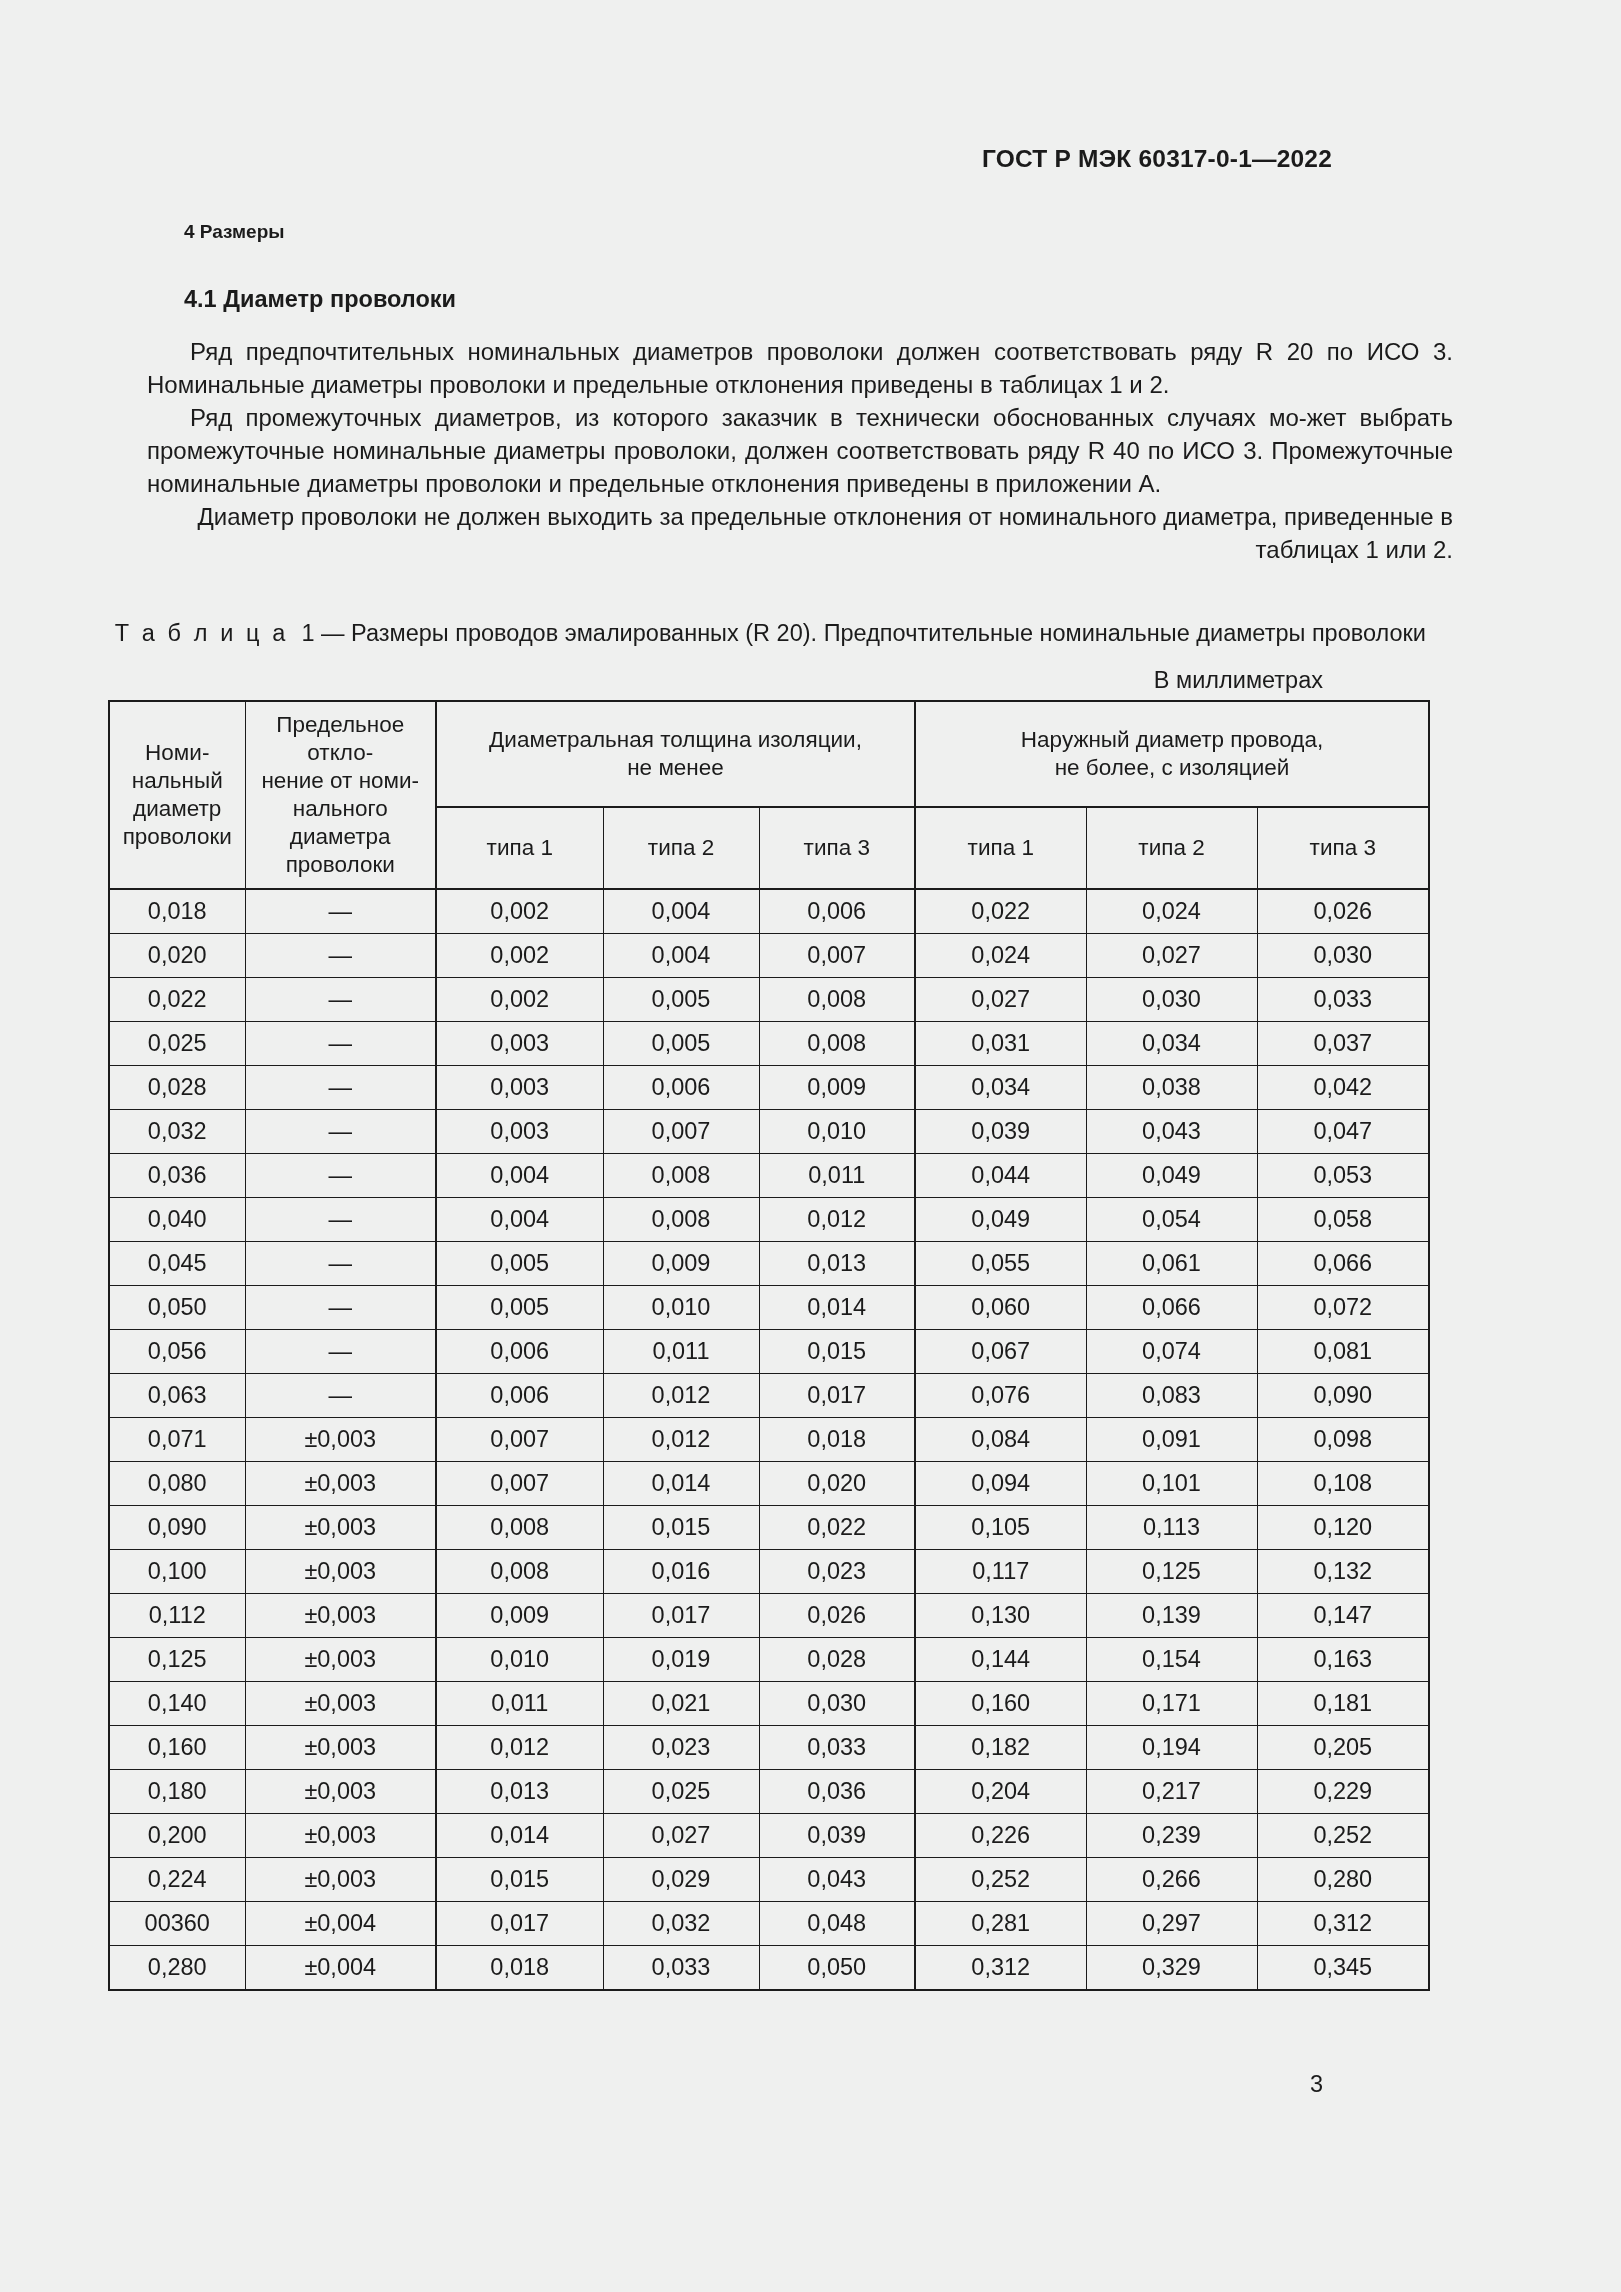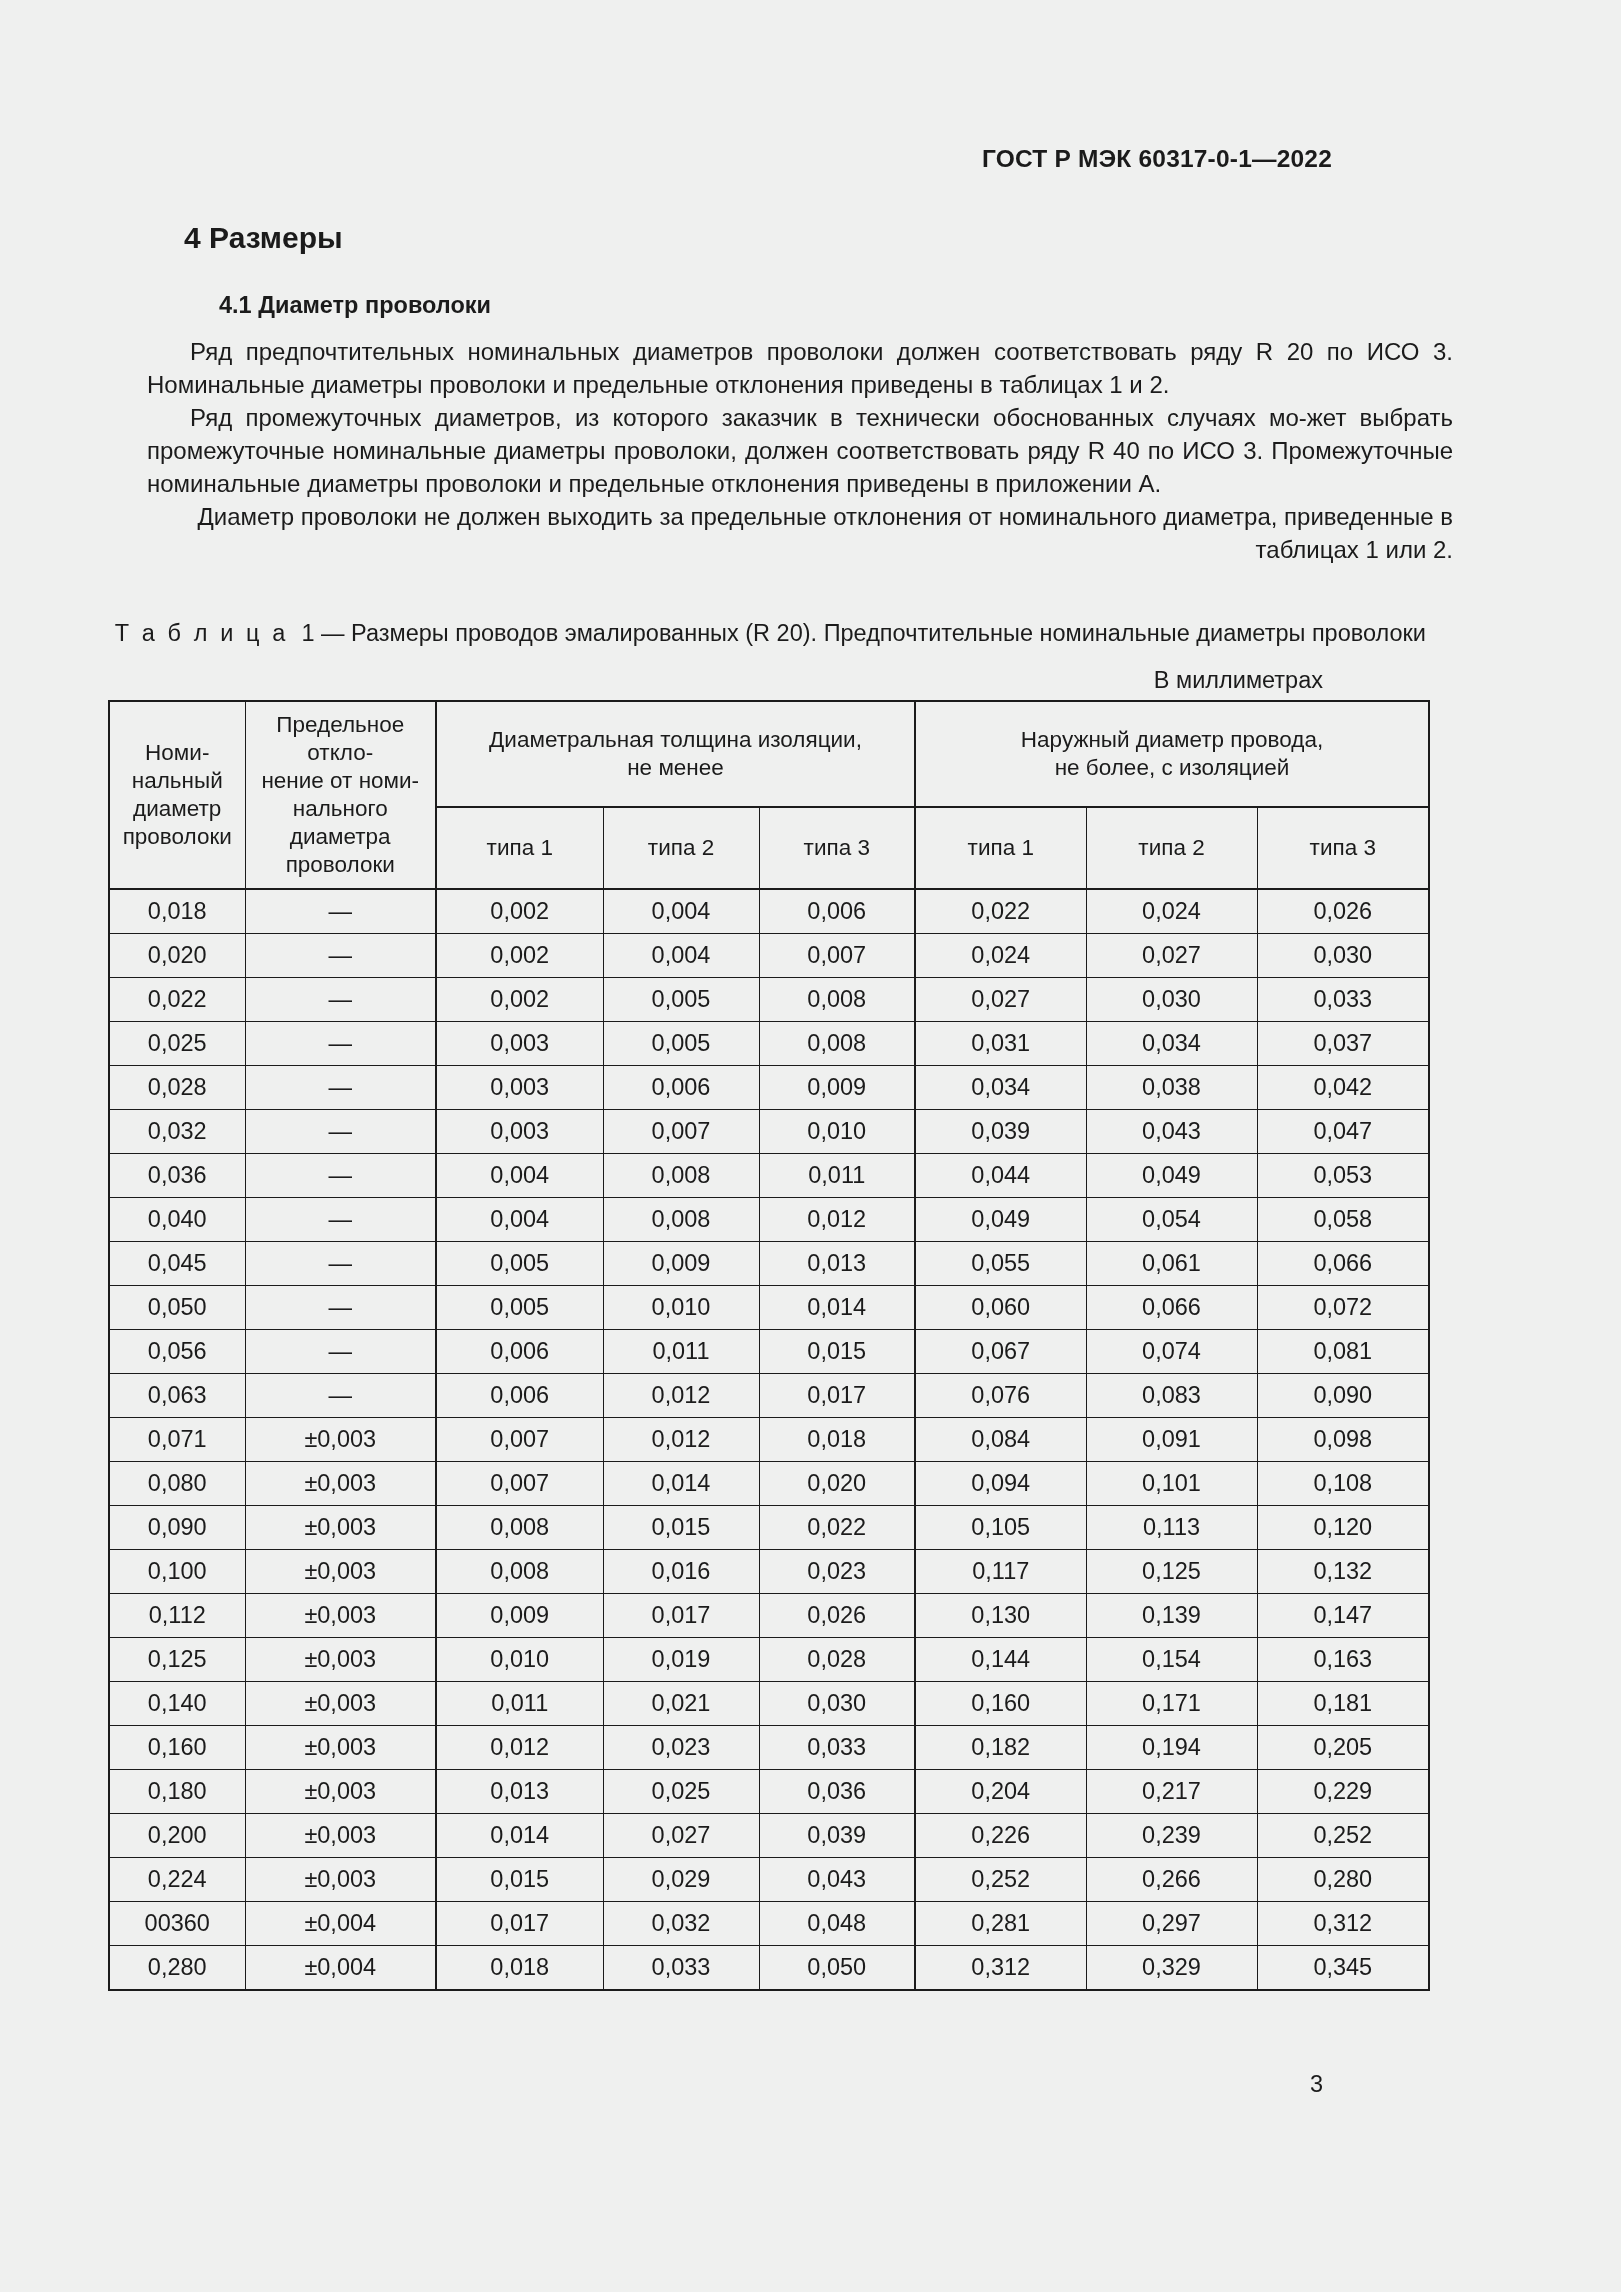--- a/index.html
+++ b/index.html
@@ -32,30 +32,29 @@
     font-weight: bold;
     letter-spacing: 0.2px;
     white-space: nowrap;
   }
 
   
   .h1 {
     position: absolute;
     left: 184px;
     top: 221px;
-    font-size: 30px;
+    font-size: 19px;
     font-weight: bold;
   }
   .h2 {
     position: absolute;
     left: 184px;
-    top: 292px;
+    top: 286px;
     font-size: 23.5px;
     font-weight: bold;
-    margin-left: 35px;
   }
 
   
   .body-block {
     position: absolute;
     left: 147px;
     top: 335px;
     width: 1306px;
     font-size: 24px;
     line-height: 33px;

